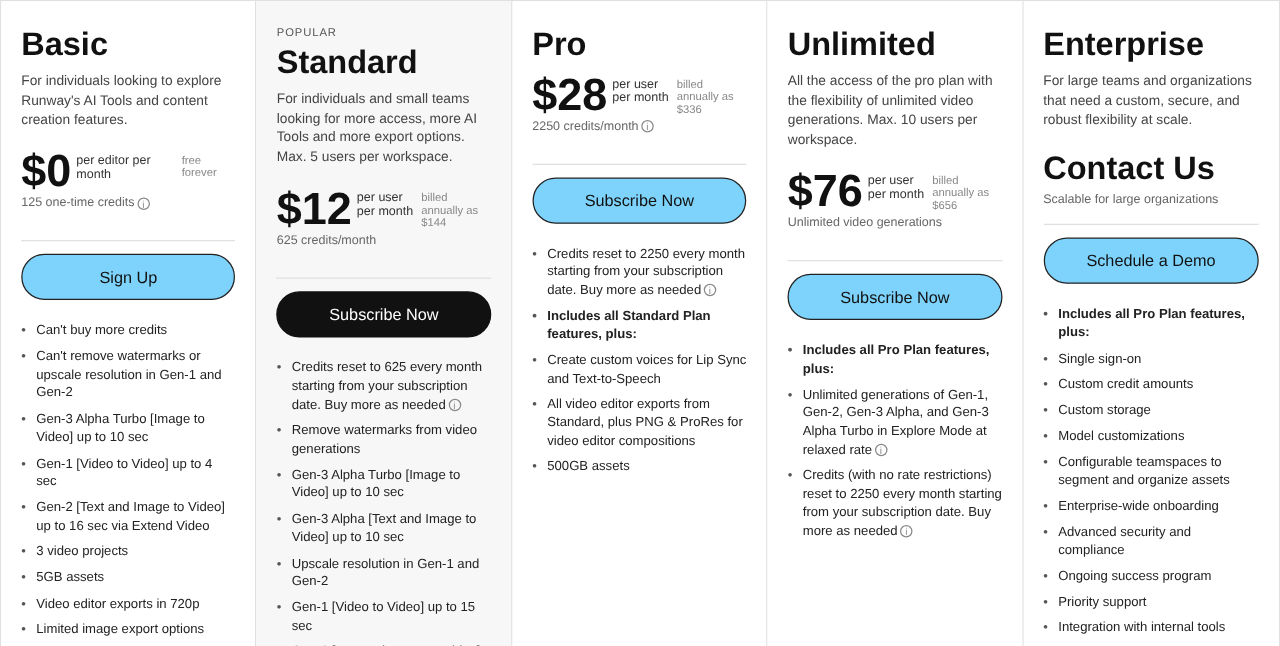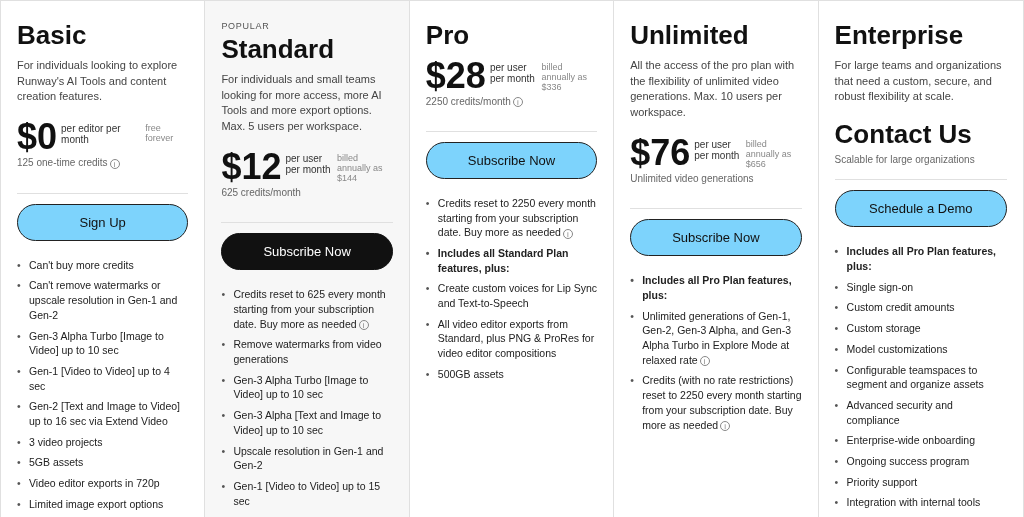--- a/index.html
+++ b/index.html
@@ -246,20 +246,20 @@
       <div class="contact-sub">Scalable for large organizations</div>
       <hr class="divider">
       <button class="cta-btn">Schedule a Demo</button>
       <ul class="feature-list">
         <li style="font-weight:600;">Includes all Pro Plan features, plus:</li>
         <li>Single sign-on</li>
         <li>Custom credit amounts</li>
         <li>Custom storage</li>
         <li>Model customizations</li>
         <li>Configurable teamspaces to segment and organize assets</li>
+        <li>Enterprise-wide onboarding</li>
         <li>Advanced security and compliance</li>
-        <li>Enterprise-wide onboarding</li>
         <li>Ongoing success program</li>
         <li>Priority support</li>
         <li>Integration with internal tools</li>
       </ul>
     </div>
   </div>
 
 </body></html>

